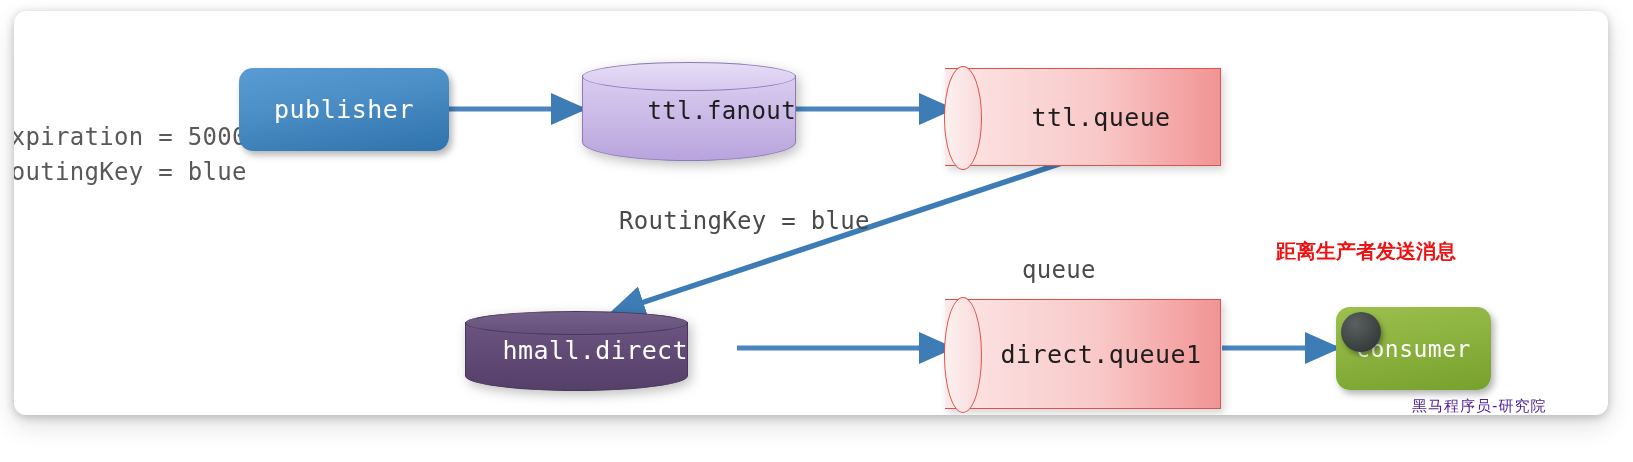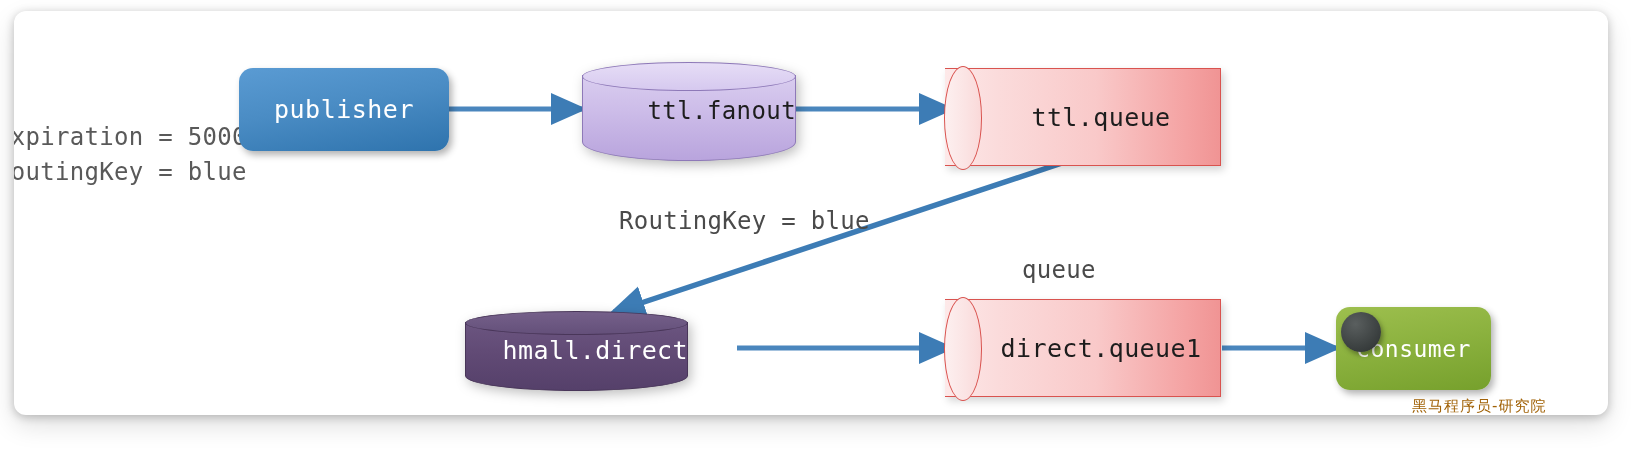--- a/index.html
+++ b/index.html
@@ -130,21 +130,21 @@
     text-shadow:
       -1.6px -1.6px 0 #ffffff,  1.6px -1.6px 0 #ffffff,
       -1.6px  1.6px 0 #ffffff,  1.6px  1.6px 0 #ffffff,
        0 -1.8px 0 #ffffff, 0 1.8px 0 #ffffff,
       -1.8px 0 0 #ffffff, 1.8px 0 0 #ffffff;
   }
 
   
   .watermark {
     position: absolute;
-    color: #a16207;
+    color: #4c1d95;
     font-family: "DejaVu Sans", sans-serif;
     font-size: 15px;
     letter-spacing: 1px;
     white-space: nowrap;
   }
 
   svg.arrows { position: absolute; left: 0; top: 0; overflow: visible; }
 </style>
 </head>
 <body>
@@ -214,29 +214,30 @@
                   background: linear-gradient(to bottom, #6b5580 0%, #614a75 45%, #55406a 100%);
                   border:1.2px solid #493659;"></div>
       <div class="top" style="height:22px;
                   background: linear-gradient(to bottom, #75608a 0%, #64507a 100%);
                   border:1.2px solid #493659;"></div>
       <div class="lbl" style="color:#ffffff; font-size:25px;">
         <span>hmall.direct</span>
       </div>
     </div>
 
-    <div class="hcyl" style="left:931px; top:288px; width:276px; height:98px;">
+    <div class="hcyl" style="left:931px; top:288px; width:276px; height:110px;">
       <div class="hbody"></div>
       <div class="hcap"></div>
       <div class="hlbl">
         <span>direct.queue1</span>
       </div>
     </div>
 
     <div class="annot" style="left:1262px; top:228px;">
+      <div>距离生产者发送消息</div>
     </div>
 
     <div class="node rrect-green" style="left:1322px; top:296px; width:155px; height:83px;">
       <span>consumer</span>
     </div>
     <div class="dot-badge" style="left:1327px; top:301px;"></div>
 
     <div class="watermark" style="left:1398px; top:386px;">黑马程序员-研究院</div>
 
   </div>

